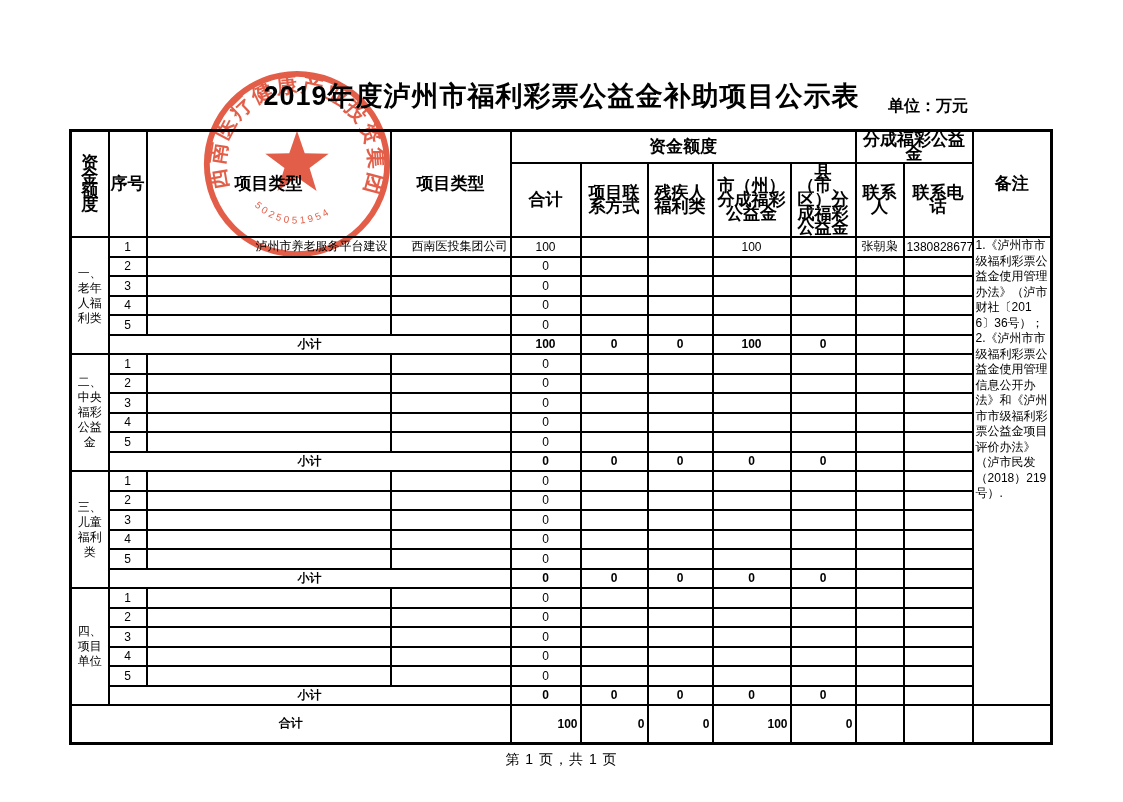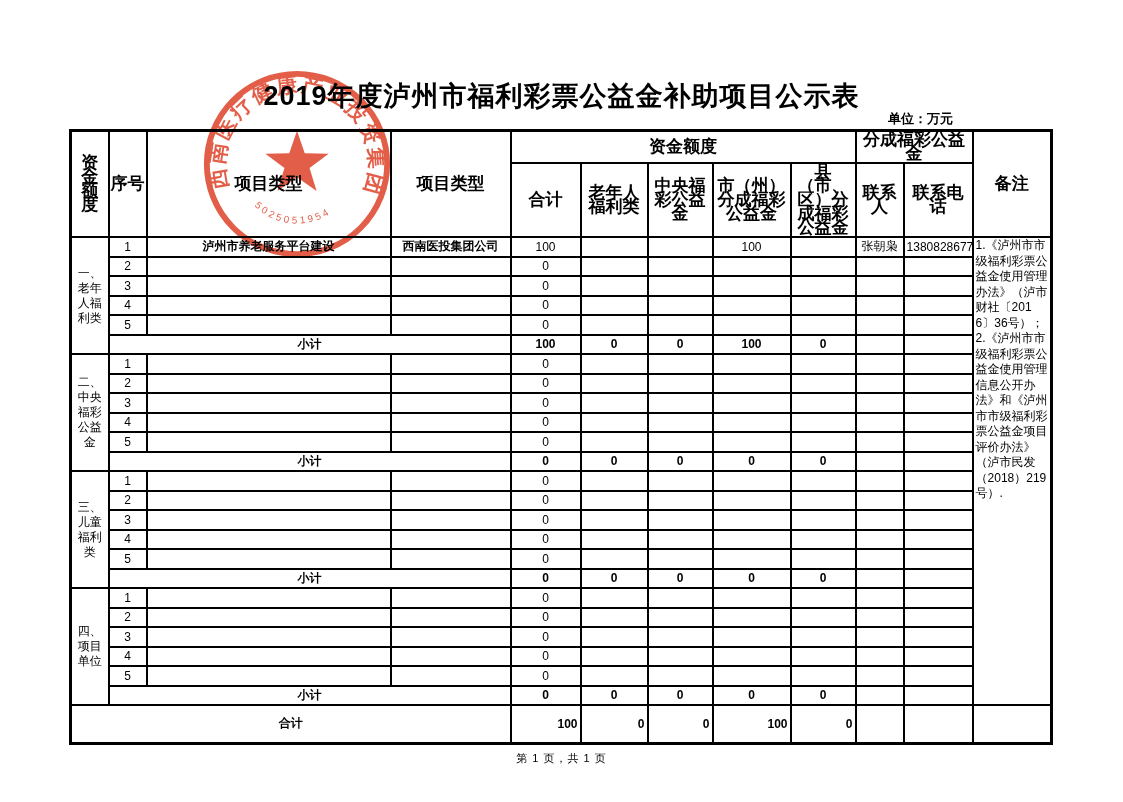--- a/index.html
+++ b/index.html
@@ -3,46 +3,46 @@
 <meta charset="utf-8">
 <style>
   * { box-sizing: border-box; margin: 0; padding: 0; }
   html,body { width:1123px; height:802px; background:#ffffff; overflow:hidden;
               font-family:"Liberation Sans","DejaVu Sans",sans-serif; color:#000; }
   body { position:relative; }
 
   .page-title { position:absolute; top:78px; left:0; right:0; text-align:center;
                 font-size:27px; font-weight:bold; letter-spacing:1px; }
 
-  .unit-note { position:absolute; top:110px; left:888px; font-size:13px; font-weight:bold;font-family:Liberation Serif, serif; }
+  .unit-note { position:absolute; top:96px; left:888px; font-size:16px; font-weight:bold;font-family:Liberation Serif, serif; }
 
   .main-table { position:absolute; top:129px; left:69px; border-collapse:collapse;
                 table-layout:fixed; width:981px; border:3px solid #000; }
   .main-table td, .main-table th { border:2px solid #000; font-size:12px;
                 overflow:hidden; padding:0 2px; }
   .main-table thead th { font-weight:bold; font-size:17px; line-height:14px;
                 text-align:center; vertical-align:middle; padding:1px; }
   .hdr-row1 { height:23px; }
   .hdr-row2 { height:47px; }
   .main-table tbody tr { height:19.5px; }
   .main-table tr.total-row { height:38px; }
 
   .c { text-align:center; vertical-align:middle; }
-  .l { text-align:center; vertical-align:middle; padding-left:4px;font-weight:bold; }
+  .l { text-align:right; vertical-align:middle; padding-left:4px; }
   .r { text-align:right; vertical-align:middle; padding-right:9px; }
   .b { font-weight:bold; }
   .cat { font-weight:normal; text-align:center; vertical-align:middle;
          word-break:break-all; padding:0 6px; line-height:15px; font-size:12px; }
   .phone { font-size:10.5px; }
   .remark-cell { vertical-align:top; text-align:left; padding:2px 3px;
                  white-space:pre-line; word-break:break-all;
                  line-height:15.5px; font-size:11.5px;margin-left:40px; }
 
   .page-footer { position:absolute; top:751px; left:0; right:0; text-align:center;
-                 font-size:11px; letter-spacing:1px; }
+                 font-size:14px; letter-spacing:1px; }
 
   .seal { position:absolute; top:66px; left:199px; width:196px; height:196px;
           opacity:0.88; mix-blend-mode:multiply; pointer-events:none; }
 </style>
 </head>
 <body>
 
 <div class="page-title">2019年度泸州市福利彩票公益金补助项目公示表</div>
 <div class="unit-note">单位：万元</div>
 
@@ -66,22 +66,22 @@
       <th rowspan="2">资金额度</th>
       <th rowspan="2">序号</th>
       <th rowspan="2">项目类型</th>
       <th rowspan="2">项目类型</th>
       <th colspan="5">资金额度</th>
       <th colspan="2">分成福彩公益金</th>
       <th rowspan="2">备注</th>
     </tr>
     <tr class="hdr-row2">
       <th>合计</th>
-      <th>老年人福利类</th>
-      <th>中央福彩公益金</th>
+      <th>项目联系方式</th>
+      <th>残疾人福利类</th>
       <th>市（州）分成福彩公益金</th>
       <th>县（市、区）分成福彩公益金</th>
       <th>联系人</th>
       <th>联系电话</th>
     </tr>
   </thead>
   <tbody>
       <tr>
         <td class="cat" rowspan="6">一、老年人福利类</td>
         <td class="c">1</td>

